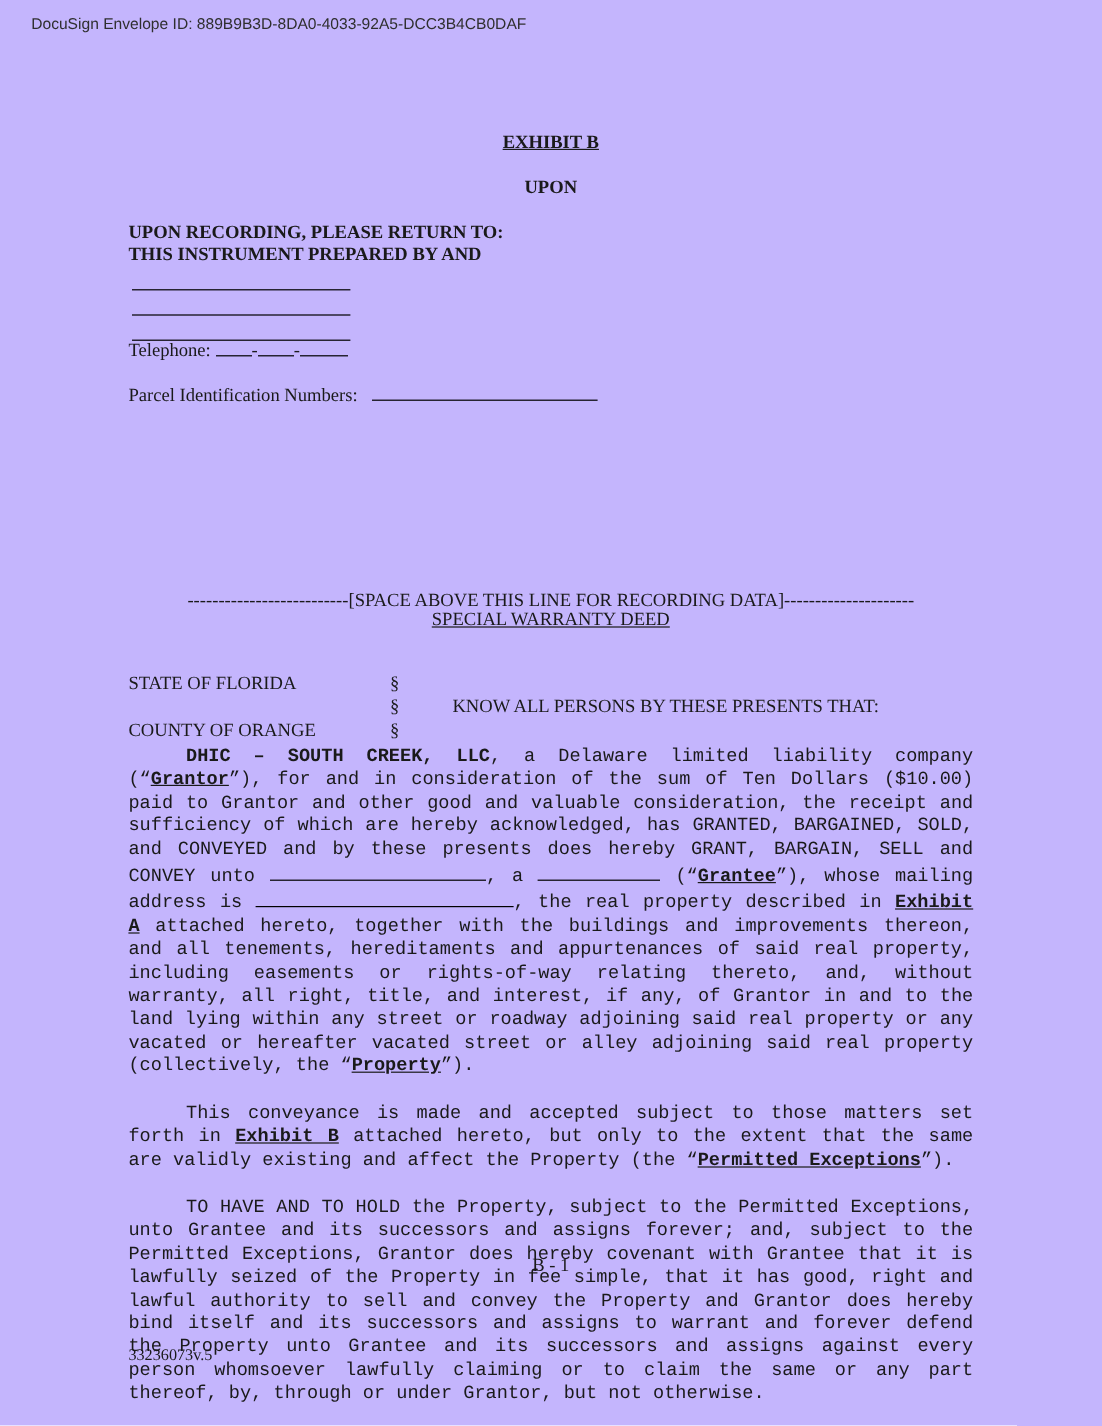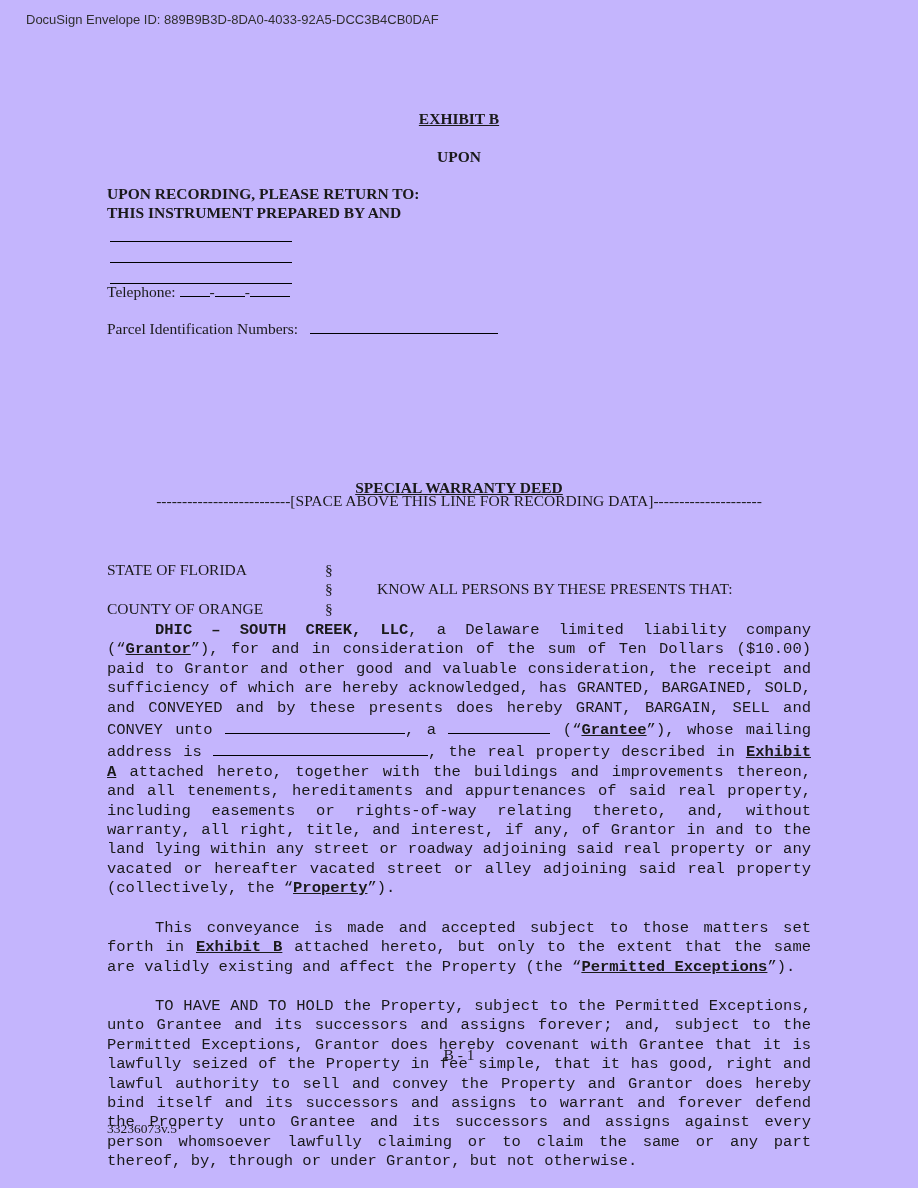--- a/index.html
+++ b/index.html
@@ -19,21 +19,21 @@
   .bu { font-weight:bold; text-decoration:underline; }
   .n  {}
   .exhibit   { top:110px; font-weight:bold; }
   .deedword  { top:148px; font-weight:bold; }
   .prepared  { position:absolute; left:107px; top:185px; font-weight:bold; line-height:18.5px; }
   .addr-blanks { position:absolute; left:110px; top:221px; }
   .addr-line { width:182px; height:20px; border-bottom:1px solid #000; }
   .telephone { position:absolute; left:107px; top:281px; white-space:nowrap;text-align:right; }
   .parcel    { position:absolute; left:107px; top:318px; white-space:nowrap; }
   .divider   { top:452px; white-space:nowrap;margin-top:40px; }
-  .swd-title { top:479px;font-weight:bold; }
+  .swd-title { top:508px; }
   .venue     { position:absolute; left:107px; top:545px; line-height:19.4px;margin-top:15px; }
   .vrow      { position:relative; height:19.4px; white-space:nowrap; }
   .vrow .sym  { position:absolute; left:218px; }
   .vrow .know { position:absolute; left:270px; }
   .body-text {
     position:absolute; left:107px; top:621px; width:704px;
     text-align:justify; line-height:19.4px;
   }
   .body-text p { margin:0 0 20px 0; text-indent:48px;font-family:Liberation Mono, monospace; }
   .blank {

